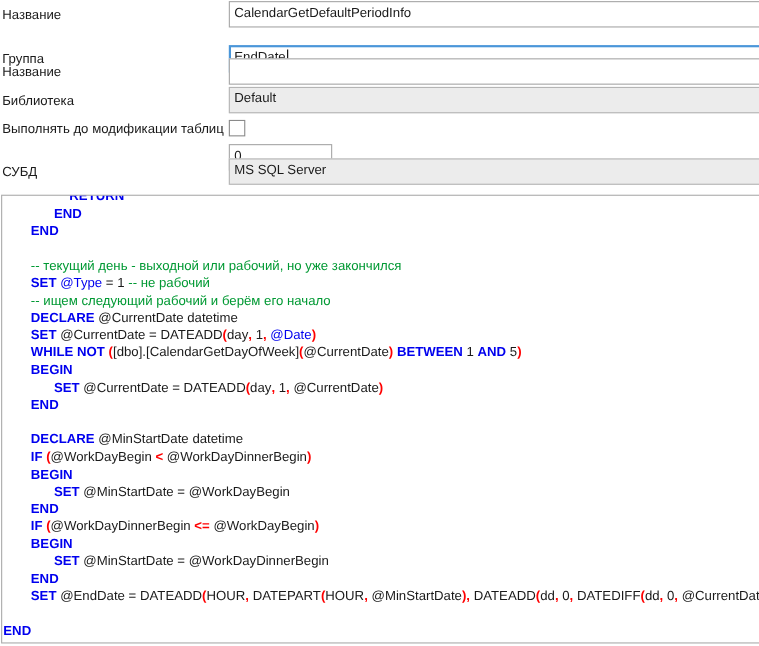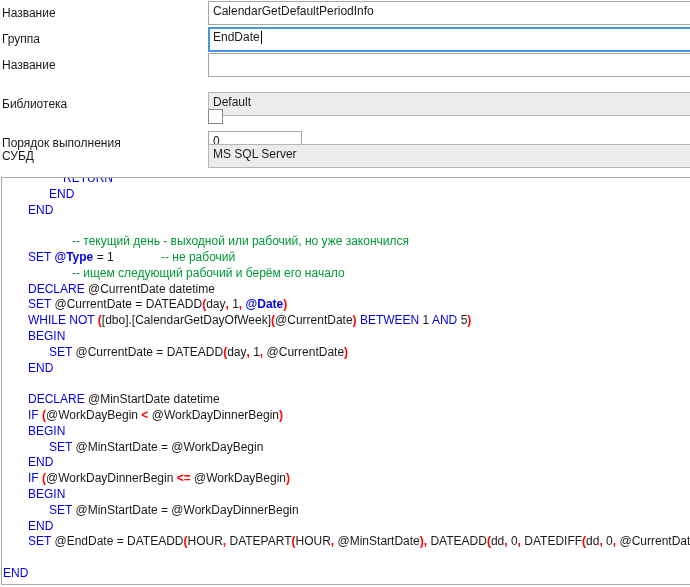--- a/index.html
+++ b/index.html
@@ -28,55 +28,55 @@
   }
   .code-box{
     position:absolute;left:1px;top:177px;width:700px;height:406px;
     border:1px solid var(--cbr);background:#fff;overflow:hidden;
   }
   .code-box pre{
     margin:-7px 0 0 0;padding:0;
     font-family:"Liberation Sans",sans-serif;font-size:12px;line-height:15.8px;
   }
   .code-line{white-space:pre;}
-  .tok-k{color:var(--kw);font-weight:normal;}
-  .tok-v{color:var(--param);font-weight:bold;}
-  .tok-c{color:var(--comment);margin-left:44px;}
+  .tok-k{color:var(--kw);font-weight:bold;}
+  .tok-v{color:var(--param);font-weight:normal;}
+  .tok-c{color:var(--comment);}
   .tok-p{color:var(--punct);font-weight:bold;}
   .tok-t{color:var(--txt);}
 </style>
 </head>
 <body>
 
 <div class="form-row" style="top:0px">
   <span class="form-label">Название</span>
   <div class="field">CalendarGetDefaultPeriodInfo</div>
 </div>
 
-<div class="form-row" style="top:26px">
+<div class="form-row" style="top:40px">
   <span class="form-label">Группа</span>
   <div class="field focused"><span>EndDate</span><span class="caret"></span></div>
 </div>
 
 <div class="form-row" style="top:52px">
   <span class="form-label">Название</span>
   <div class="field"></div>
 </div>
 
-<div class="form-row" style="top:91px">
+<div class="form-row" style="top:78px">
   <span class="form-label">Библиотека</span>
   <div class="field readonly">Default</div>
 </div>
 
 <div class="form-row" style="top:104px">
+  <span class="form-label">Выполнять до модификации таблиц</span>
   <div class="checkbox"></div>
 </div>
 
 <div class="form-row" style="top:130px">
-  <span class="form-label">Порядок выполнения</span>
   <div class="field small">0</div>
 </div>
 
 <div class="form-row" style="top:143px">
   <span class="form-label">СУБД</span>
   <div class="field readonly">MS SQL Server</div>
 </div>
 
 <div class="code-box">
   <pre><div class="code-line" style="padding-left: 61px;"><span class="tok-k">RETURN</span></div><div class="code-line" style="padding-left: 47px;"><span class="tok-k">END</span></div><div class="code-line" style="padding-left: 26px;"><span class="tok-k">END</span></div><div class="code-line" style="padding-left: 26px;">&nbsp;</div><div class="code-line" style="padding-left: 26px;"><span class="tok-c">-- текущий день - выходной или рабочий, но уже закончился</span></div><div class="code-line" style="padding-left: 26px;"><span class="tok-k">SET</span><span class="tok-t"> </span><span class="tok-v">@Type</span><span class="tok-t"> = 1 </span><span class="tok-c">-- не рабочий</span></div><div class="code-line" style="padding-left: 26px;"><span class="tok-c">-- ищем следующий рабочий и берём его начало</span></div><div class="code-line" style="padding-left: 26px;"><span class="tok-k">DECLARE</span><span class="tok-t"> @CurrentDate datetime</span></div><div class="code-line" style="padding-left: 26px;"><span class="tok-k">SET</span><span class="tok-t"> @CurrentDate = DATEADD</span><span class="tok-p">(</span><span class="tok-t">day</span><span class="tok-p">,</span><span class="tok-t"> 1</span><span class="tok-p">,</span><span class="tok-t"> </span><span class="tok-v">@Date</span><span class="tok-p">)</span></div><div class="code-line" style="padding-left: 26px;"><span class="tok-k">WHILE</span><span class="tok-t"> </span><span class="tok-k">NOT</span><span class="tok-t"> </span><span class="tok-p">(</span><span class="tok-t">[dbo].[CalendarGetDayOfWeek]</span><span class="tok-p">(</span><span class="tok-t">@CurrentDate</span><span class="tok-p">)</span><span class="tok-t"> </span><span class="tok-k">BETWEEN</span><span class="tok-t"> 1 </span><span class="tok-k">AND</span><span class="tok-t"> 5</span><span class="tok-p">)</span></div><div class="code-line" style="padding-left: 26px;"><span class="tok-k">BEGIN</span></div><div class="code-line" style="padding-left: 47px;"><span class="tok-k">SET</span><span class="tok-t"> @CurrentDate = DATEADD</span><span class="tok-p">(</span><span class="tok-t">day</span><span class="tok-p">,</span><span class="tok-t"> 1</span><span class="tok-p">,</span><span class="tok-t"> @CurrentDate</span><span class="tok-p">)</span></div><div class="code-line" style="padding-left: 26px;"><span class="tok-k">END</span></div><div class="code-line" style="padding-left: 26px;">&nbsp;</div><div class="code-line" style="padding-left: 26px;"><span class="tok-k">DECLARE</span><span class="tok-t"> @MinStartDate datetime</span></div><div class="code-line" style="padding-left: 26px;"><span class="tok-k">IF</span><span class="tok-t"> </span><span class="tok-p">(</span><span class="tok-t">@WorkDayBegin </span><span class="tok-p">&lt;</span><span class="tok-t"> @WorkDayDinnerBegin</span><span class="tok-p">)</span></div><div class="code-line" style="padding-left: 26px;"><span class="tok-k">BEGIN</span></div><div class="code-line" style="padding-left: 47px;"><span class="tok-k">SET</span><span class="tok-t"> @MinStartDate = @WorkDayBegin</span></div><div class="code-line" style="padding-left: 26px;"><span class="tok-k">END</span></div><div class="code-line" style="padding-left: 26px;"><span class="tok-k">IF</span><span class="tok-t"> </span><span class="tok-p">(</span><span class="tok-t">@WorkDayDinnerBegin </span><span class="tok-p">&lt;=</span><span class="tok-t"> @WorkDayBegin</span><span class="tok-p">)</span></div><div class="code-line" style="padding-left: 26px;"><span class="tok-k">BEGIN</span></div><div class="code-line" style="padding-left: 47px;"><span class="tok-k">SET</span><span class="tok-t"> @MinStartDate = @WorkDayDinnerBegin</span></div><div class="code-line" style="padding-left: 26px;"><span class="tok-k">END</span></div><div class="code-line" style="padding-left: 26px;"><span class="tok-k">SET</span><span class="tok-t"> @EndDate = DATEADD</span><span class="tok-p">(</span><span class="tok-t">HOUR</span><span class="tok-p">,</span><span class="tok-t"> DATEPART</span><span class="tok-p">(</span><span class="tok-t">HOUR</span><span class="tok-p">,</span><span class="tok-t"> @MinStartDate</span><span class="tok-p">)</span><span class="tok-p">,</span><span class="tok-t"> DATEADD</span><span class="tok-p">(</span><span class="tok-t">dd</span><span class="tok-p">,</span><span class="tok-t"> 0</span><span class="tok-p">,</span><span class="tok-t"> DATEDIFF</span><span class="tok-p">(</span><span class="tok-t">dd</span><span class="tok-p">,</span><span class="tok-t"> 0</span><span class="tok-p">,</span><span class="tok-t"> @CurrentDate</span></div><div class="code-line" style="padding-left: 1px;">&nbsp;</div><div class="code-line" style="padding-left: 1px;"><span class="tok-k">END</span></div></pre>

